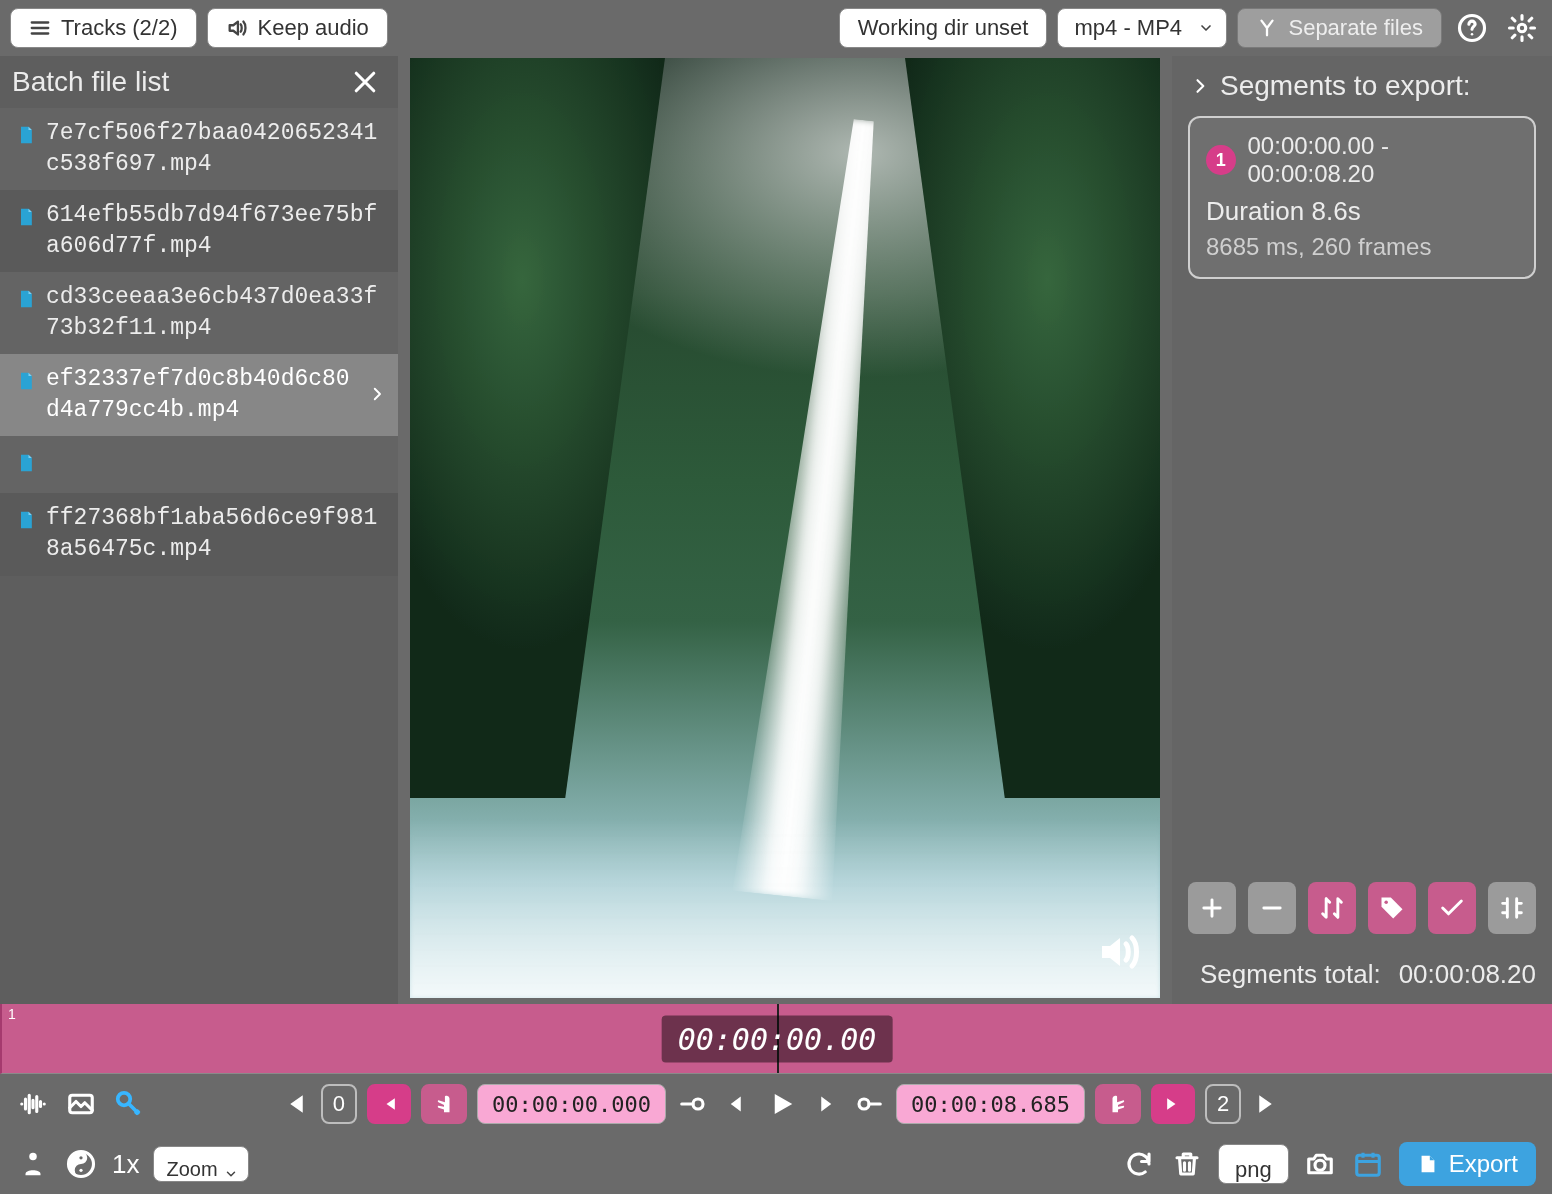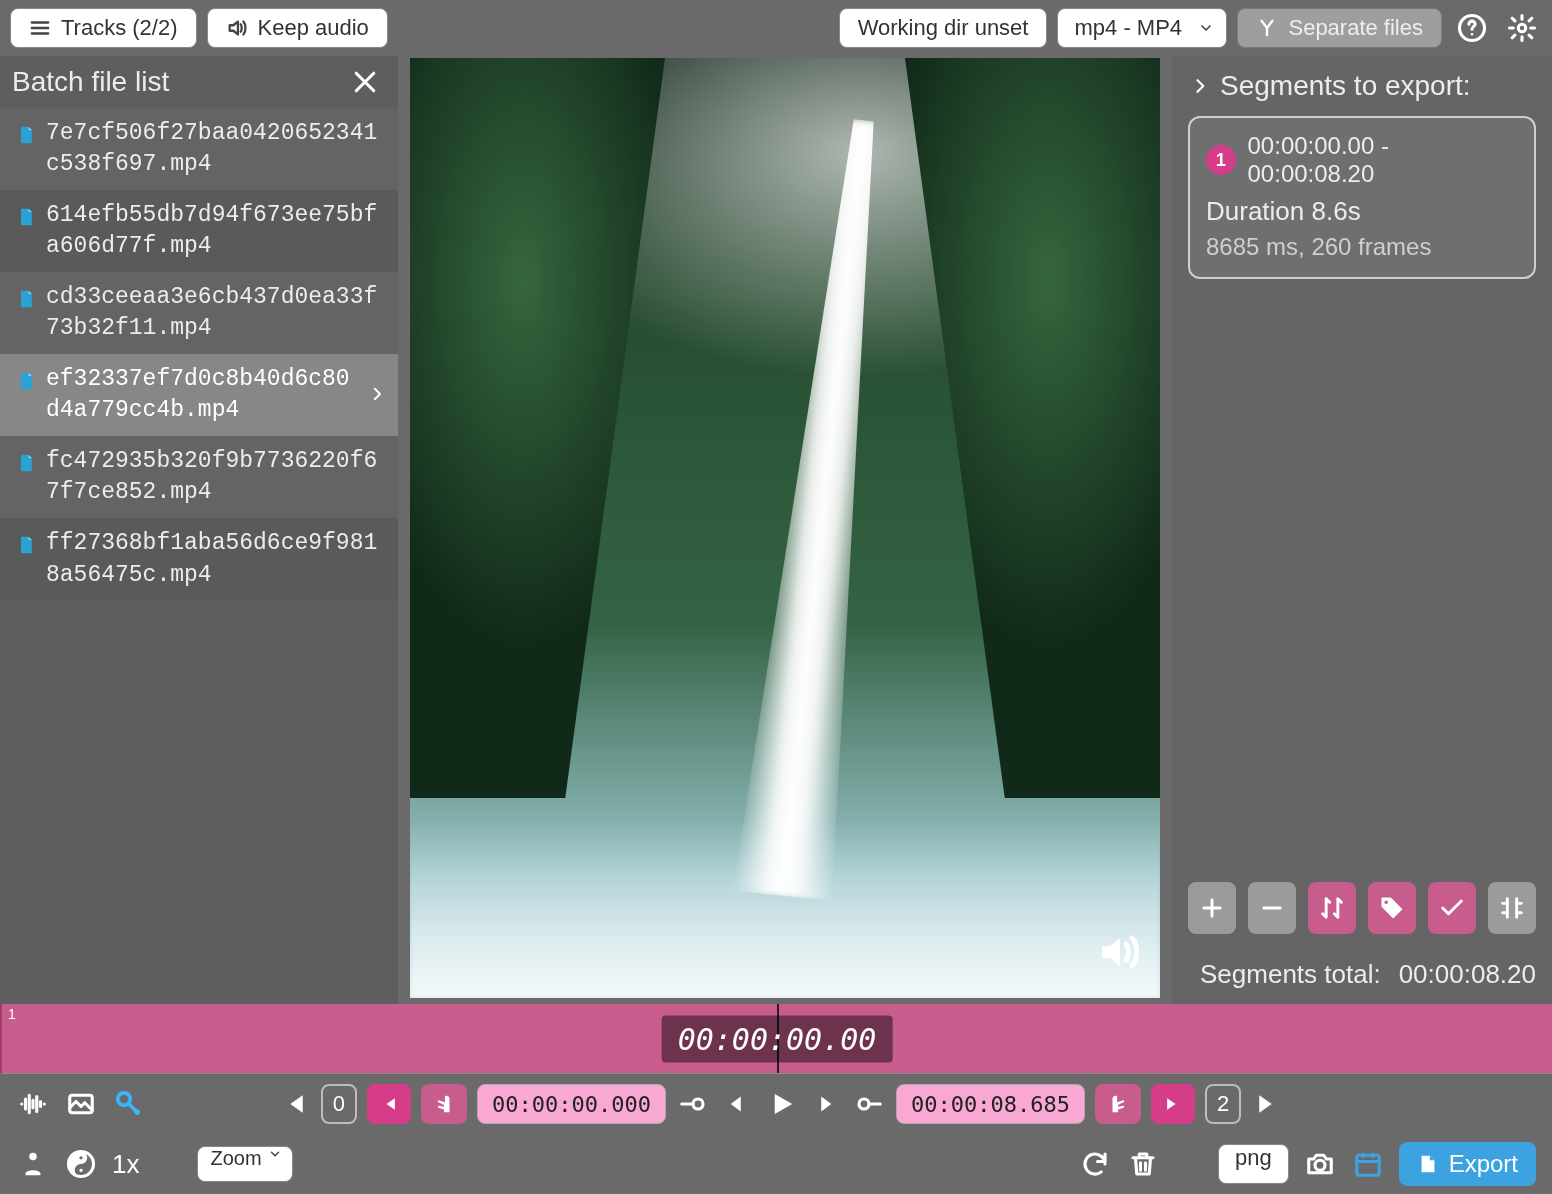--- a/index.html
+++ b/index.html
@@ -238,27 +238,26 @@
   
   .bottom {
     height: 60px;
     display:flex; align-items:center;
     padding: 0 16px; gap: 16px;
     background: var(--bg);
   }
   .bottom .group { display:flex; align-items:center; gap: 14px; }
   .zoom-label { font-size: 26px; color: var(--white);}
   .small-select {
-    display: inline-flex; align-items: flex-start;
+    display: inline-flex; align-items: flex-end;
     height: 36px; padding: 0 10px 0 12px;
     border-radius: 8px;
     background: var(--btn-bg); color: var(--btn-fg);
     font-size: 20px; border: 1px solid #888; cursor: pointer;
     gap: 6px;
-    margin-left: 44px;
   }
   .export-btn {
     display:inline-flex; align-items:center; gap:10px;
     height: 44px; padding: 0 18px;
     border-radius: 8px; background: #3da3e0; color:#fff;
     font-size: 24px; cursor:pointer;
   }
   .cal-icon { color: #3da3e0; }
 
   
@@ -357,21 +356,20 @@
           <span class="name">ef32337ef7d0c8b40d6c80d4a779cc4b.mp4</span>
           <span class="chev"><svg viewBox="0 0 24 24">
               <path class="stroke-w" d="M9 5l7 7-7 7"></path>
             </svg></span>
         </div>
         <div class="file-row">
           <span class="file-icon"><svg viewBox="0 0 24 24">
               <path fill="#2aa3d4" d="M6 2h9l4 4v16H6z"></path>
               <path fill="#7ecff2" d="M15 2v4h4"></path>
             </svg></span>
-          <span class="name">fc472935b320f9b7736220f67f7ce852.mp4</span>
         </div>
         <div class="file-row">
           <span class="file-icon"><svg viewBox="0 0 24 24">
               <path fill="#2aa3d4" d="M6 2h9l4 4v16H6z"></path>
               <path fill="#7ecff2" d="M15 2v4h4"></path>
             </svg></span>
           <span class="name">ff27368bf1aba56d6ce9f9818a56475c.mp4</span>
         </div>
       </div>
   </div>

